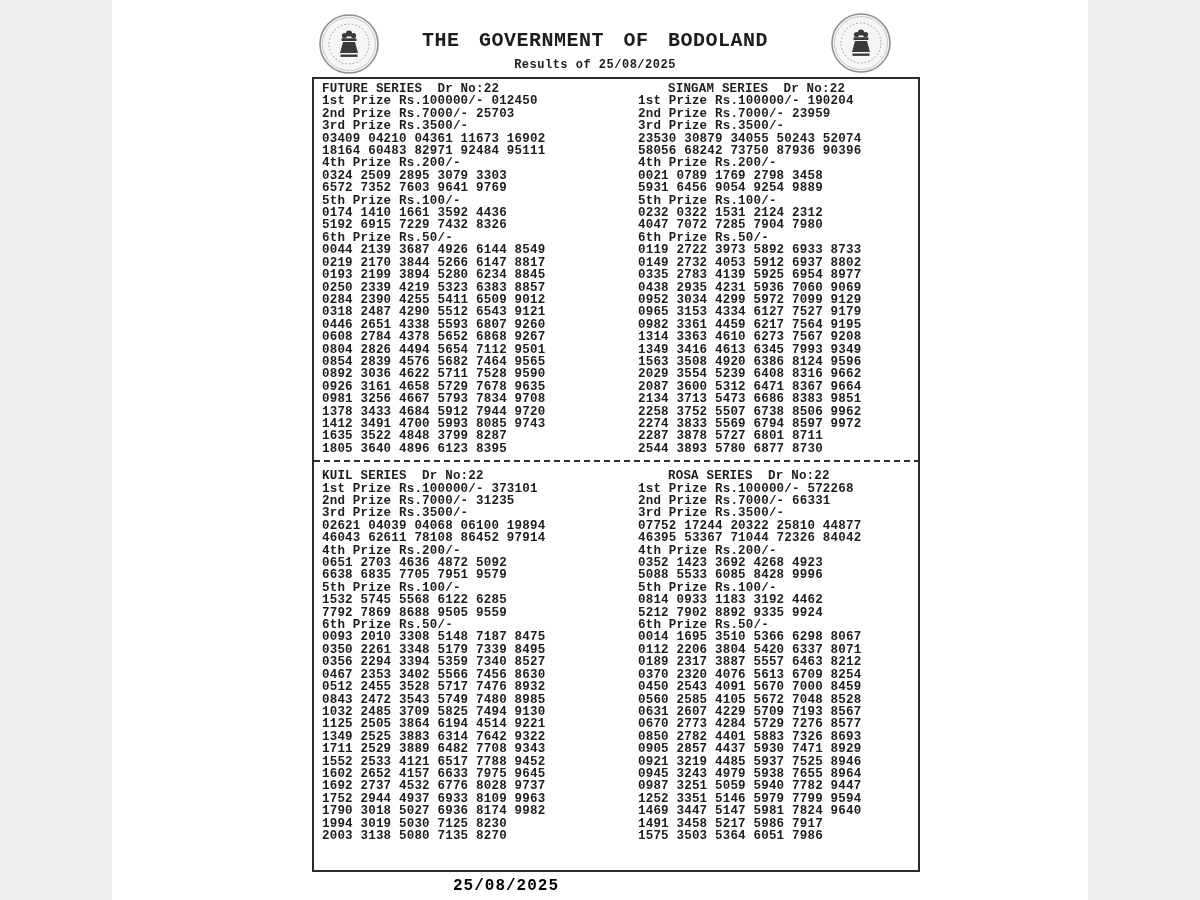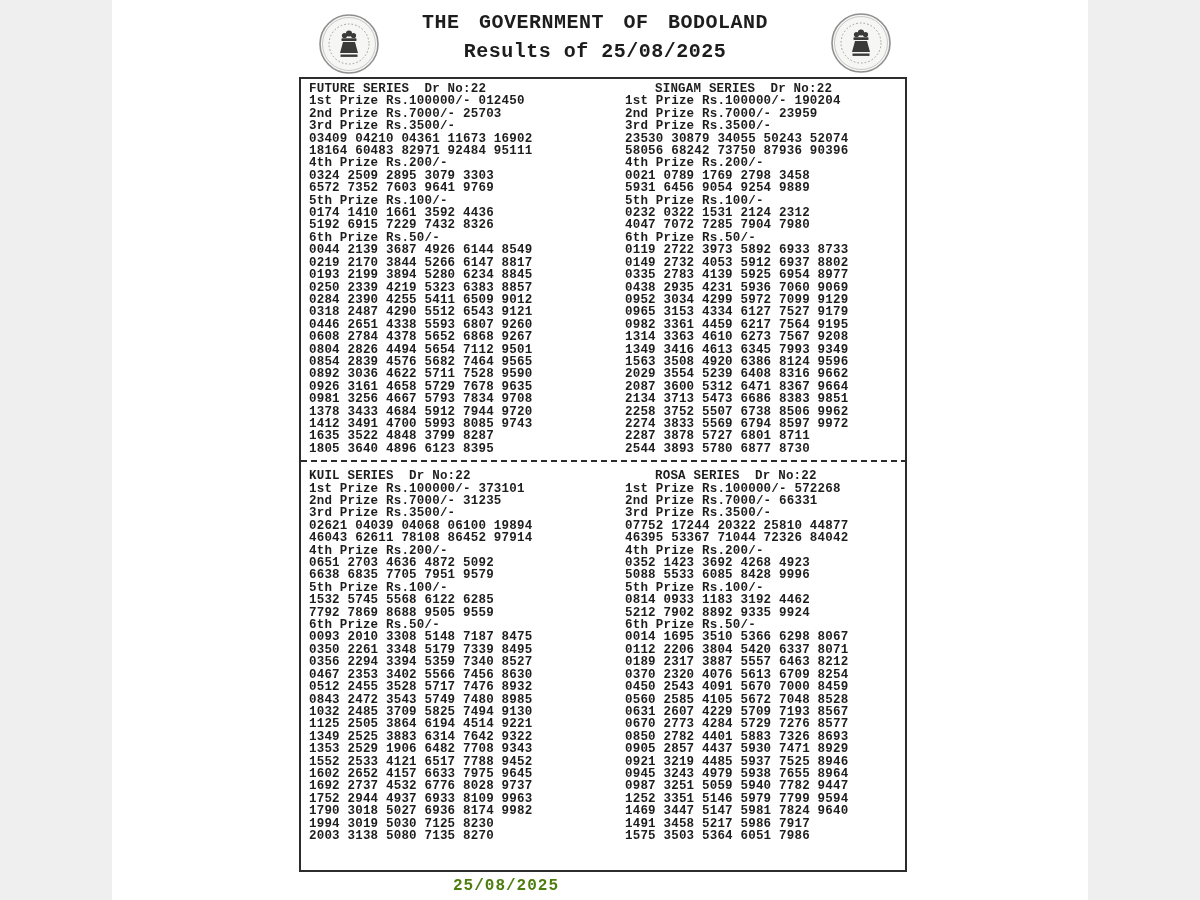--- a/index.html
+++ b/index.html
@@ -2,43 +2,43 @@
 <html><head>
 <meta charset="utf-8">
 <style>
   * { margin:0; padding:0; box-sizing:border-box; }
   html,body { width:1200px; height:900px; }
   .page { position:relative; width:1200px; height:900px; background:#ffffff; overflow:hidden;
           font-family:"Liberation Mono","DejaVu Sans Mono",monospace; }
   .band { position:absolute; top:0; height:100%; width:112px; background:#efefef; }
   .band.left { left:0; } .band.right { right:0; }
 
-  .hdr { position:absolute; top:11px; left:0; width:1190px; text-align:center; color:#1d1d1d; }
+  .hdr { position:absolute; top:29px; left:0; width:1190px; text-align:center; color:#1d1d1d; }
   .h-title { font-size:20px; font-weight:bold; letter-spacing:0.5px; word-spacing:7px; }
-  .h-sub   { font-size:20px; font-weight:bold; margin-top:6px; letter-spacing:0.5px; }
+  .h-sub   { font-size:12px; font-weight:bold; margin-top:6px; letter-spacing:0.5px; }
   .h-mrp   { font-size:15px; font-weight:bold; margin-top:4px; white-space:pre; }
 
   .emblem { position:absolute; width:62px; height:62px; }
   .emblem.e-left  { left:318px; top:13px; }
   .emblem.e-right { left:830px; top:12px; }
 
-  .doc-box { position:absolute; left:299px; top:77px; width:608px; height:795px;
+  .doc-box { position:absolute; left:312px; top:77px; width:608px; height:795px;
              border:2px solid #2c2c2c; background:#fff; padding-top:4px; }
   .cols { display:flex; }
   .col  { width:50%; }
   .col.c-left  { padding-left:8px; }
   .col.c-right { padding-left:22px; }
   .ln { font-weight:bold; font-size:12.5px; line-height:12.4px; letter-spacing:0.2px;
         white-space:pre; color:#1d1d1d; }
   .ln.title.tindent { padding-left:30px; }
   .dash { height:2px; margin:5px 0 8px;
           background:repeating-linear-gradient(90deg,#2c2c2c 0 6px,transparent 6px 10px); }
 
   .footer-date { position:absolute; top:877px; left:0; width:1012px; text-align:center;
-                 font-size:16px; font-weight:bold; letter-spacing:1px; color:#4d7c0f; }
+                 font-size:16px; font-weight:bold; letter-spacing:1px; color:#000000; }
 </style>
 </head>
 <body>
 
 <div class="page">
   <div class="band left"></div>
   <div class="band right"></div>
 
   <div class="emblem e-left">
     <svg width="62" height="62" viewBox="0 0 62 62">
@@ -163,21 +163,21 @@
           <div class="ln">6th Prize Rs.50/-</div>
           <div class="ln">0093 2010 3308 5148 7187 8475</div>
           <div class="ln">0350 2261 3348 5179 7339 8495</div>
           <div class="ln">0356 2294 3394 5359 7340 8527</div>
           <div class="ln">0467 2353 3402 5566 7456 8630</div>
           <div class="ln">0512 2455 3528 5717 7476 8932</div>
           <div class="ln">0843 2472 3543 5749 7480 8985</div>
           <div class="ln">1032 2485 3709 5825 7494 9130</div>
           <div class="ln">1125 2505 3864 6194 4514 9221</div>
           <div class="ln">1349 2525 3883 6314 7642 9322</div>
-          <div class="ln">1353 2529 1906 6482 7708 9343</div>
+          <div class="ln">1711 2529 3889 6482 7708 9343</div>
           <div class="ln">1552 2533 4121 6517 7788 9452</div>
           <div class="ln">1602 2652 4157 6633 7975 9645</div>
           <div class="ln">1692 2737 4532 6776 8028 9737</div>
           <div class="ln">1752 2944 4937 6933 8109 9963</div>
           <div class="ln">1790 3018 5027 6936 8174 9982</div>
           <div class="ln">1994 3019 5030 7125 8230</div>
           <div class="ln">2003 3138 5080 7135 8270</div>
         </div>
       <div class="col c-right">
           <div class="ln title tindent">ROSA SERIES  Dr No:22</div>

